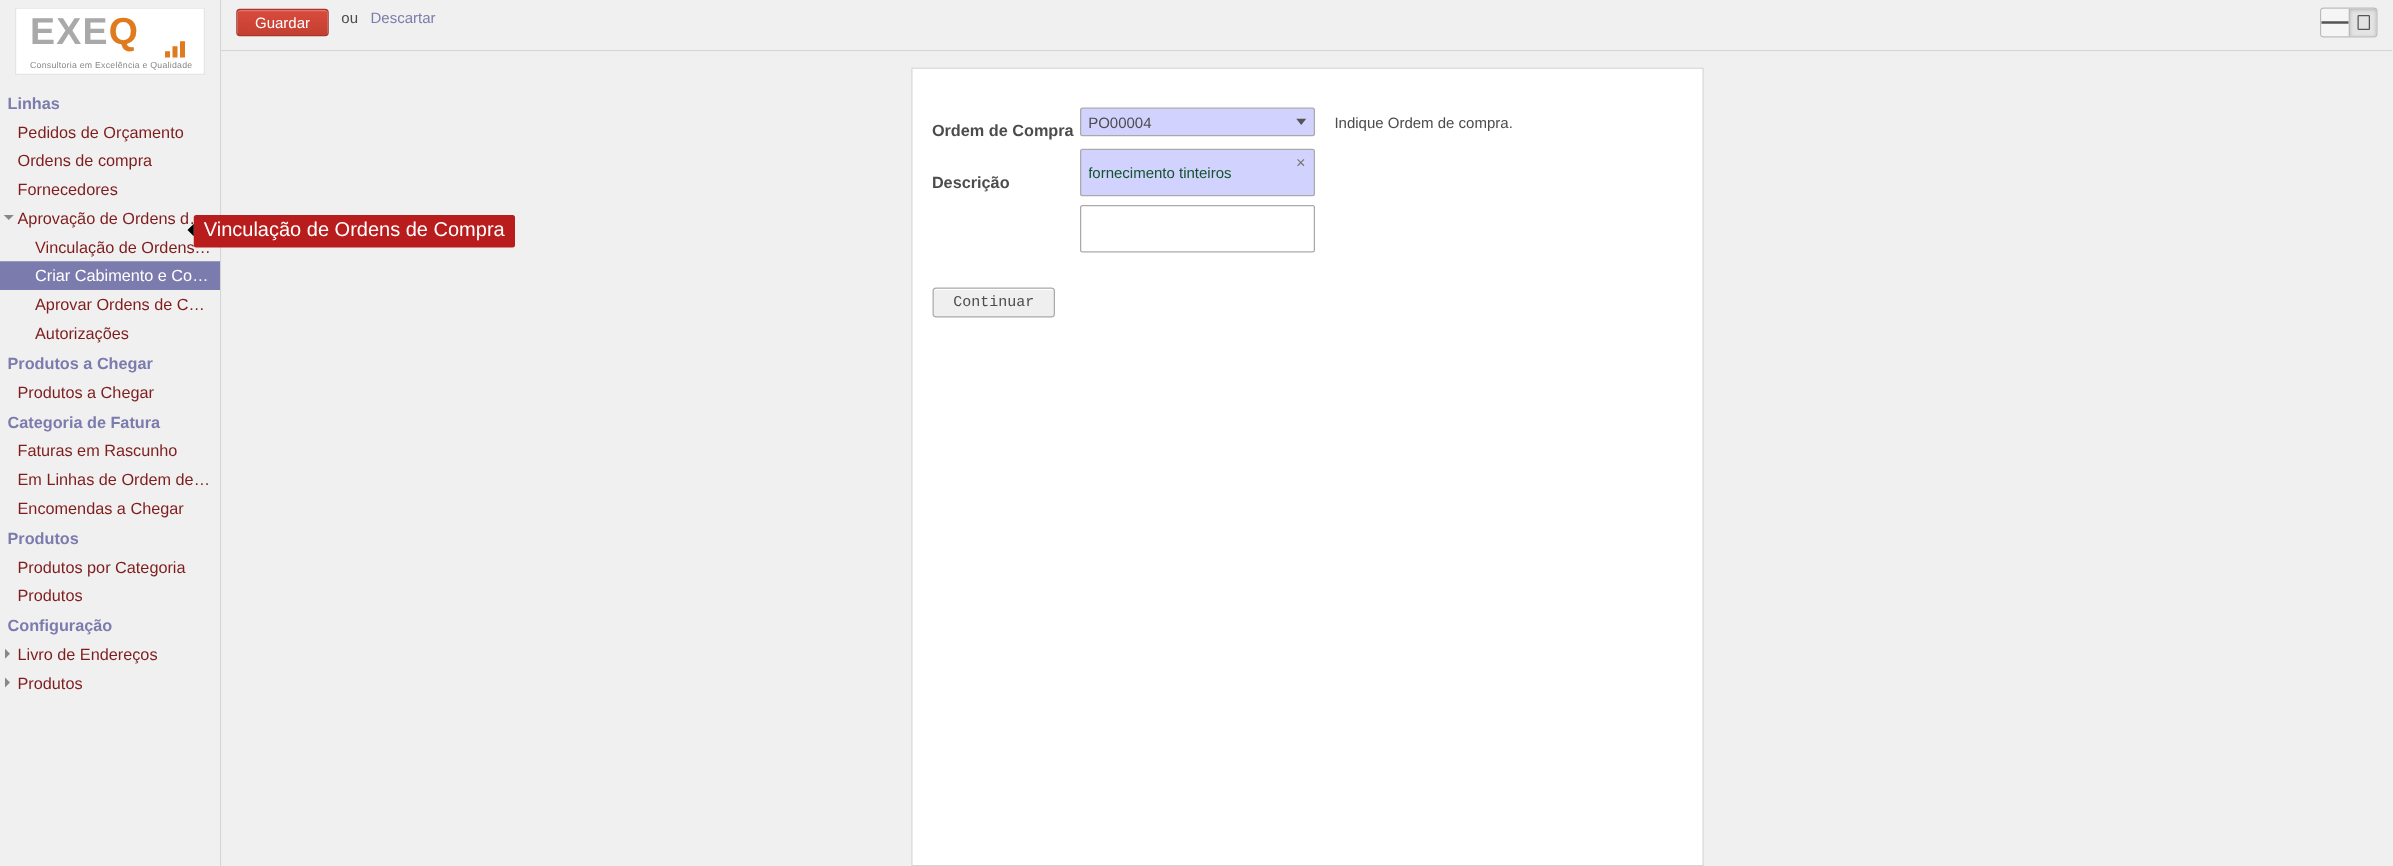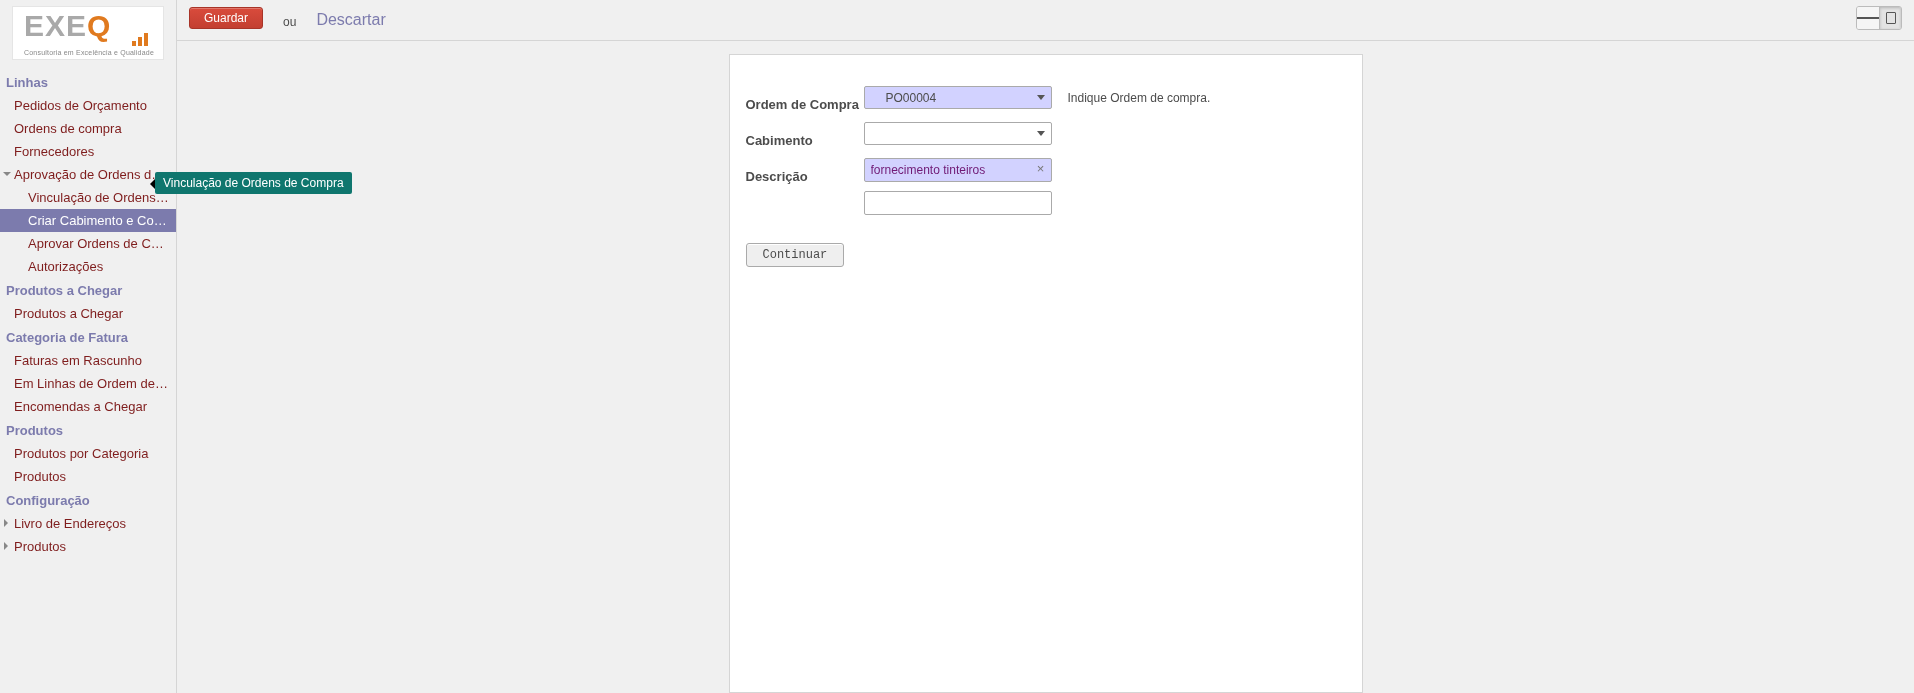--- a/index.html
+++ b/index.html
@@ -76,23 +76,23 @@
   }
   .nav-chev::before{
     content:""; position:absolute; left:4px; top:7px;
     border-left:4px solid #888; border-top:4px solid transparent; border-bottom:4px solid transparent;
   }
 
   .tooltip {
     position: absolute;
     left: 155px;
     top: 172px;
-    background: #0f766e;
+    background: #b91c1c;
     color: #fff;
-    font-size: 12px;
+    font-size: 16px;
     padding: 4px 8px;
     border-radius: 2px;
     white-space: nowrap;
     z-index: 50;
   }
   .tooltip::before{
     content:""; position:absolute; left:-5px; top:7px;
     border-right:5px solid #000;
     border-top:5px solid transparent;
     border-bottom:5px solid transparent;
@@ -114,30 +114,30 @@
   }
   .breadcrumbs {
     font-size: 18px;
     color: #4c4c4c;
     margin-bottom: 8px;
   }
   .breadcrumbs .bc-link { color: #7c7bad; cursor:pointer; font-weight:700;}
   .breadcrumbs .bc-sep  { color: #4c4c4c; margin:0 4px;}
   .breadcrumbs .bc-cur  { color: #4c4c4c; font-weight:700;}
   .hdr-row { display:flex; align-items:center; justify-content:space-between;}
-  .hdr-left { display:flex; align-items:flex-end; gap:20px;}
+  .hdr-left { display:flex; align-items:flex-start; gap:10px;}
   .btn-primary{
     background: linear-gradient(#d94b3c,#c33f31);
     color:#fff; border:1px solid #a83428;
     padding:3px 14px; border-radius:3px;
     font-size:12px; cursor:pointer;
     box-shadow: inset 0 1px 0 rgba(255,255,255,.25);
   }
   .hdr-or { color:#4c4c4c; font-size:12px;}
-  .hdr-discard { color:#7c7bad; font-size:16px; cursor:pointer;}
+  .hdr-discard { color:#7c7bad; font-size:12px; cursor:pointer;}
 
   .view-switch{
     display:flex; border:1px solid #bbb; border-radius:3px; overflow:hidden;
   }
   .view-switch button{
     width:22px; height:22px; border:none; background:#f5f5f5; cursor:pointer;
     display:flex; align-items:center; justify-content:center;
   }
   .view-switch button + button{ border-left:1px solid #bbb;}
   .view-switch button.on{ background:#e3e3e3; box-shadow:inset 0 1px 3px rgba(0,0,0,.2);}
@@ -170,38 +170,38 @@
     color:#4c4c4c;
     font-size:13px;
     margin-top:14px;
   }
   .field-wrap{ width:188px; position:relative;}
   .select-like{
     width:100%; height:23px;
     background:#d2d2ff;
     border:1px solid #aaa;
     border-radius:2px;
-    padding:0 22px 0 21px;
+    padding:0 22px 0 6px;
     font-size:12px; color:#4c4c4c;
     display:flex; align-items:center;
     cursor:pointer;
     position:relative;
   }
   .select-like.empty{ background:#fff;}
   .select-like::after{
     content:""; position:absolute; right:6px; top:8px;
     border-top:5px solid #555; border-left:4px solid transparent; border-right:4px solid transparent;
   }
   .text-input{
-    width:100%; height:24px;
+    width:100%; height:38px;
     background:#d2d2ff;
     border:1px solid #aaa;
     border-radius:2px;
     padding:0 22px 0 6px;
-    font-size:12px; color:#701a75;
+    font-size:12px; color:#14532d;
   }
   .text-input.plain{ background:#fff;}
   .clear-x{
     position:absolute; right:4px; top:4px;
     width:14px; height:14px;
     color:#777; font-size:13px; line-height:14px;
     text-align:center; cursor:pointer;
   }
   .hint{
     color:#4c4c4c; font-size:12px;
@@ -293,28 +293,20 @@
         <div class="form-row">
           <div class="form-label">Ordem de Compra</div>
           <div class="field-wrap">
             <div class="select-like">
               <span>PO00004</span>
             </div>
           </div>
           <div class="hint">Indique Ordem de compra.</div>
         </div>
 
-        <div class="form-row">
-          <div class="form-label">Cabimento</div>
-          <div class="field-wrap">
-            <div class="select-like empty">
-              <span></span>
-            </div>
-          </div>
-        </div>
 
         <div class="form-row">
           <div class="form-label">Descrição</div>
           <div class="field-wrap">
             <input class="text-input" type="text" value="fornecimento tinteiros" style="">
             <span class="clear-x">×</span>
           </div>
         </div>
 
         <div class="form-row">

